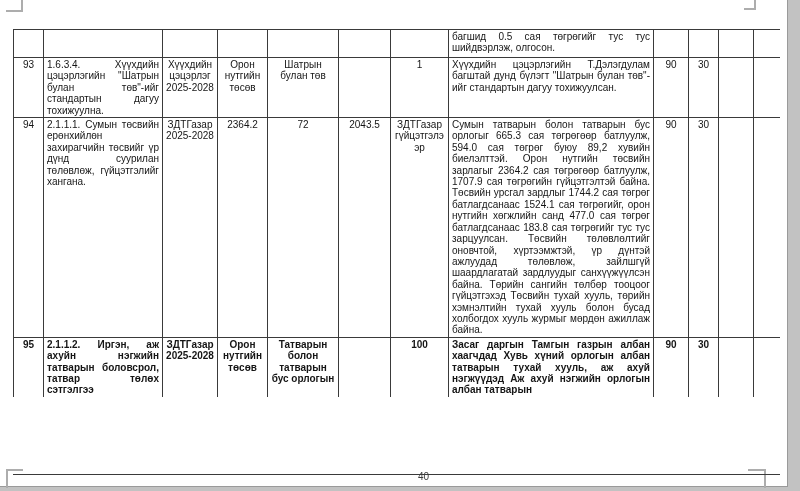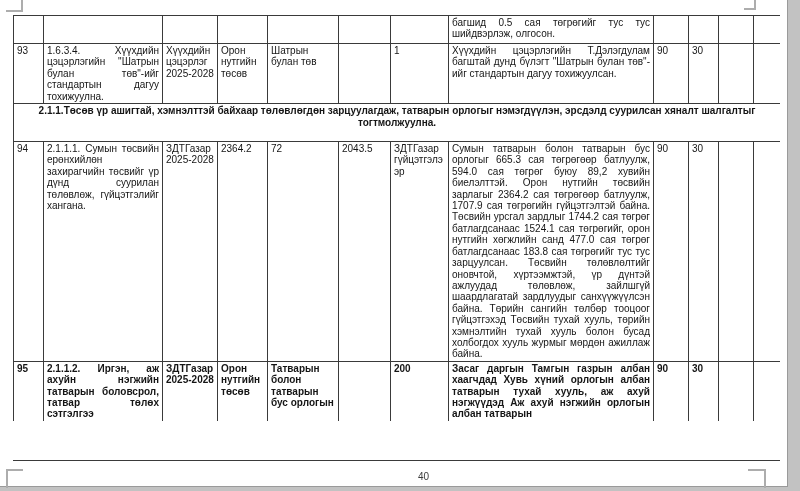--- a/index.html
+++ b/index.html
@@ -15,33 +15,33 @@
     border-right:1px solid #9a9a9a;border-bottom:1px solid #9a9a9a;
   }
   
   .mark{position:absolute;}
   .mark-tl{left:6px;top:0;width:15px;height:10px;border-right:2px solid #adadad;border-bottom:2px solid #adadad;}
   .mark-tr{left:744px;top:0;width:10px;height:8px;border-right:2px solid #adadad;border-bottom:2px solid #adadad;}
   .mark-bl{left:6px;top:469px;width:15px;height:17px;border-left:2px solid #adadad;border-top:2px solid #adadad;}
   .mark-br{left:748px;top:469px;width:16px;height:17px;border-right:2px solid #adadad;border-top:2px solid #adadad;}
 
   .table-clip{
-    position:absolute;left:13px;top:15px;width:767px;height:445px;
+    position:absolute;left:13px;top:29px;width:767px;height:445px;
     overflow:hidden;border-bottom:1px solid #3a3a3a;
   }
   table.report{
     border-collapse:collapse;table-layout:fixed;width:767px;
     font-size:10px;line-height:11.4px;
   }
   table.report td{
     border:1px solid #3a3a3a;vertical-align:top;padding:1px 3px;
     overflow:hidden;
   }
   tr.last td{border-bottom:none;font-weight:bold;}
-  .cc{}
+  .cc{text-align:center;}
   .jc{text-align:justify;}
   .tight{padding:1px 4px;margin-left:11px;}
   .bw{overflow-wrap:break-word;word-wrap:break-word;}
   td.chapter{
     text-align:center;font-weight:bold;font-size:10.5px;line-height:11px;
     padding:0 2px;
   }
   td.secwrap{padding:1px 4px 0 4px;}
   .section-title{text-align:center;font-weight:bold;font-size:10.5px;line-height:12px;}
   .goal{text-align:center;line-height:11.8px;padding-bottom:12px;}
@@ -108,23 +108,20 @@
     <td class="cc">1</td>
     <td class="jc">Хүүхдийн цэцэрлэгийн Т.Дэлэгдулам багштай дунд бүлэгт "Шатрын булан төв"-ийг стандартын дагуу тохижуулсан.</td>
     <td class="cc">90</td>
     <td class="cc">30</td>
     <td></td>
     <td></td>
   </tr>
 
 
 
-  <tr style="height:38px">
-    <td class="objective" colspan="12">2.1.1.Төсөв үр ашигтай, хэмнэлттэй байхаар төлөвлөгдөн зарцуулагдаж, татварын орлогыг нэмэгдүүлэн, эрсдэлд суурилсан хяналт шалгалтыг тогтмолжуулна.</td>
-  </tr>
 
   <tr style="height:218px">
     <td class="cc">94</td>
     <td class="jc">2.1.1.1. Сумын төсвийн ерөнхийлөн захирагчийн төсвийг үр дүнд суурилан төлөвлөж, гүйцэтгэлийг хангана.</td>
     <td class="cc tight">ЗДТГазар 2025-2028</td>
     <td class="cc">2364.2</td>
     <td class="cc">72</td>
     <td class="cc">2043.5</td>
     <td class="cc bw">ЗДТГазар гүйцэтгэлээр</td>
     <td class="jc">Сумын татварын болон татварын бус орлогыг 665.3 сая төгрөгөөр батлуулж, 594.0 сая төгрөг буюу 89,2 хувийн биелэлттэй. Орон нутгийн төсвийн зарлагыг 2364.2 сая төгрөгөөр батлуулж, 1707.9 сая төгрөгийн гүйцэтгэлтэй байна. Төсвийн урсгал зардлыг 1744.2 сая төгрөг батлагдсанаас 1524.1 сая төгрөгийг, орон нутгийн хөгжлийн санд 477.0 сая төгрөг батлагдсанаас 183.8 сая төгрөгийг тус тус зарцуулсан. Төсвийн төлөвлөлтийг оновчтой, хүртээмжтэй, үр дүнтэй ажлуудад төлөвлөж, зайлшгүй шаардлагатай зардлуудыг санхүүжүүлсэн байна. Төрийн сангийн төлбөр тооцоог гүйцэтгэхэд Төсвийн тухай хууль, төрийн хэмнэлтийн тухай хууль болон бусад холбогдох хууль журмыг мөрдөн ажиллаж байна.</td>
@@ -134,21 +131,21 @@
     <td></td>
   </tr>
 
   <tr class="last" style="height:52px">
     <td class="cc">95</td>
     <td class="jc">2.1.1.2. Иргэн, аж ахуйн нэгжийн татварын боловсрол, татвар төлөх сэтгэлгээ</td>
     <td class="cc tight">ЗДТГазар 2025-2028</td>
     <td class="cc">Орон нутгийн төсөв</td>
     <td class="cc">Татварын болон татварын бус орлогын</td>
     <td></td>
-    <td class="cc">200</td>
+    <td class="cc">100</td>
     <td class="jc">Засаг даргын Тамгын газрын албан хаагчдад Хувь хүний орлогын албан татварын тухай хууль, аж ахуй нэгжүүдэд Аж ахуй нэгжийн орлогын албан татварын</td>
     <td class="cc">90</td>
     <td class="cc">30</td>
     <td></td>
     <td></td>
   </tr>
 </tbody>
     </table>
 </div>
 

